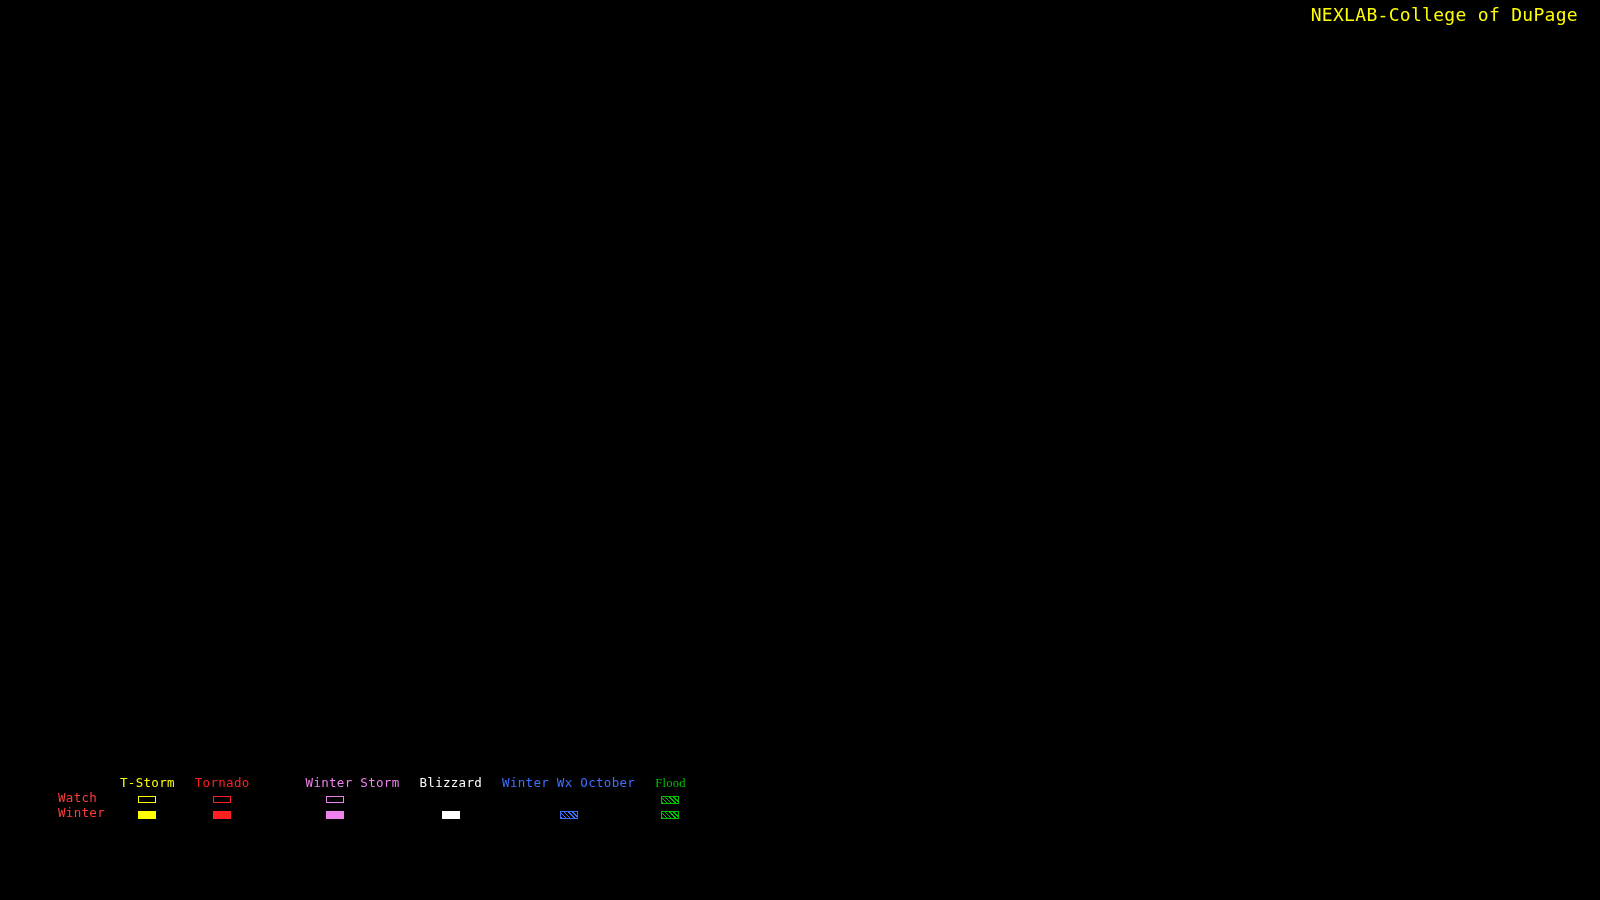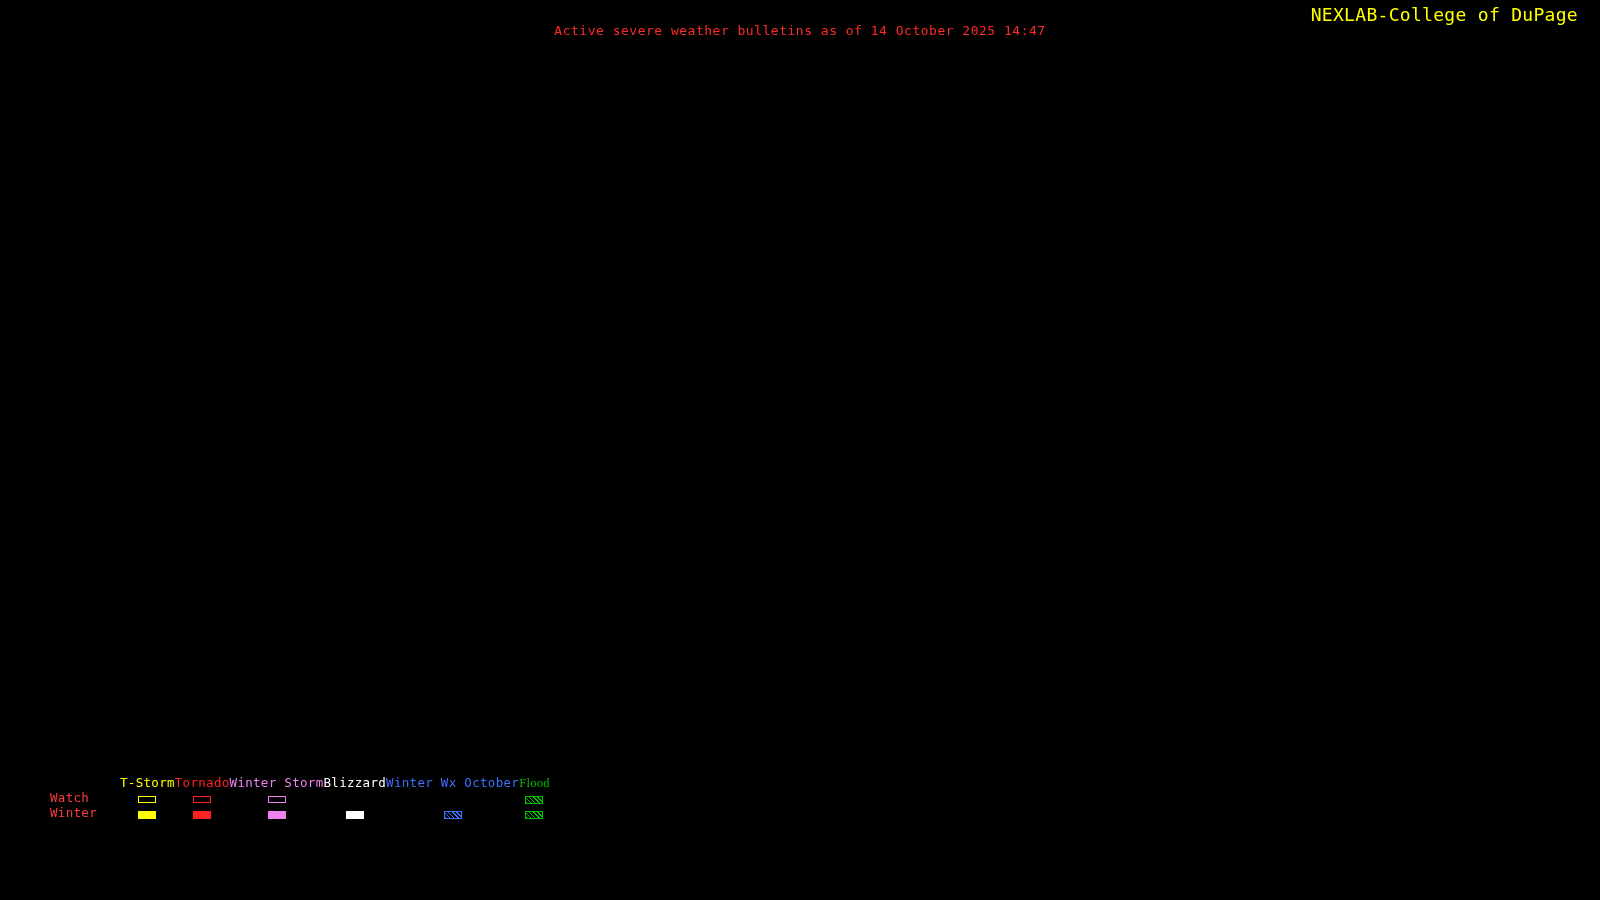--- a/index.html
+++ b/index.html
@@ -73,24 +73,26 @@
     display: flex;
     flex-direction: column;
     width: 68px;
     margin-top: 14px; 
   }
   .legend-row-label {
     height: 15px;
     line-height: 15px;
     color: #ff3b3b;
     white-space: pre;
+    margin-left: 8px;
   }
 
   .legend-columns {
     display: flex;
+    gap: 20px;
     margin-left: 2px;
   }
 
   .legend-col {
     display: flex;
     flex-direction: column;
     align-items: center;
   }
   .legend-col-header {
     height: 14px;
@@ -123,21 +125,20 @@
     border: 1px solid currentColor;
   }
 </style>
 </head>
 <body>
 
 <div class="stage">
 
   <div class="map-area"></div>
 
-  <div class="map-title" style="color: rgb(255, 42, 42);">Active severe weather bulletins as of 14 October 2025 14:47</div>
 
   <div class="brand" style="color: rgb(255, 255, 0);">
     <span>NEXLAB-College of DuPage</span>
     <span class="brand-glyph">
       
     </span>
   </div>
 
   <div class="legend">
     <div class="legend-row-labels">
@@ -157,21 +158,21 @@
         <div class="legend-col">
           <div class="legend-col-header" style="color: rgb(255, 32, 32);">Tornado</div>
           <div class="swatch-slot">
             <span class="swatch outline" style="color: rgb(255, 32, 32);"></span>
           </div>
           <div class="swatch-slot">
             <span class="swatch filled" style="color: rgb(255, 32, 32); background: rgb(255, 32, 32);"></span>
           </div>
         </div>
         <div class="legend-col">
-          <div class="legend-col-header" style="color: rgb(238, 130, 238);">Winter Storm</div>
+          <div class="legend-col-header" style="color: rgb(238, 130, 238); margin-left: 36px;">Winter Storm</div>
           <div class="swatch-slot">
             <span class="swatch outline" style="color: rgb(238, 130, 238);"></span>
           </div>
           <div class="swatch-slot">
             <span class="swatch filled" style="color: rgb(238, 130, 238); background: rgb(238, 130, 238);"></span>
           </div>
         </div>
         <div class="legend-col">
           <div class="legend-col-header" style="color: rgb(255, 255, 255);">Blizzard</div>
           <div class="swatch-slot"></div>

